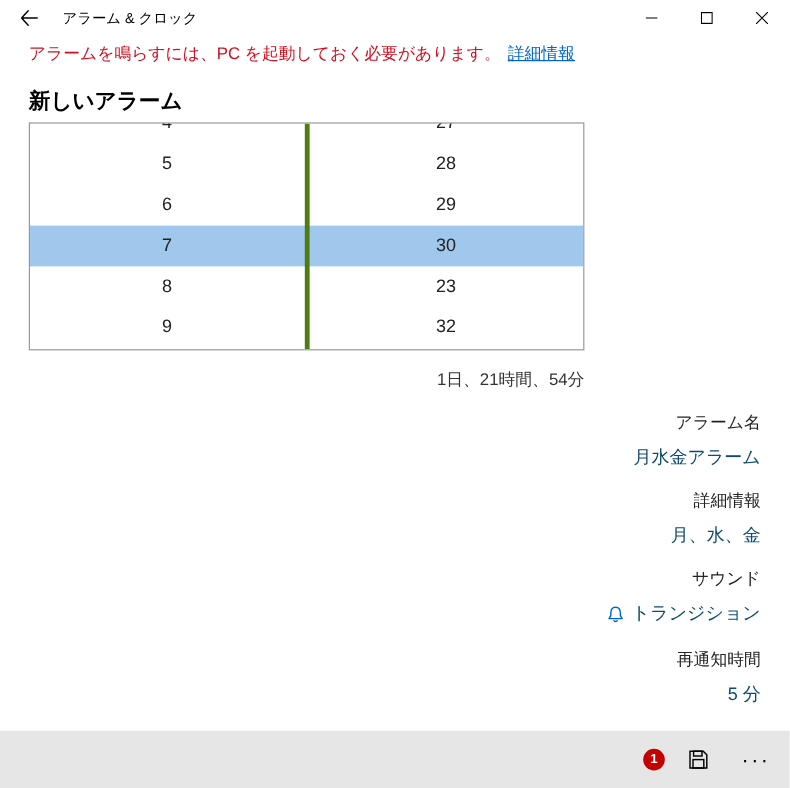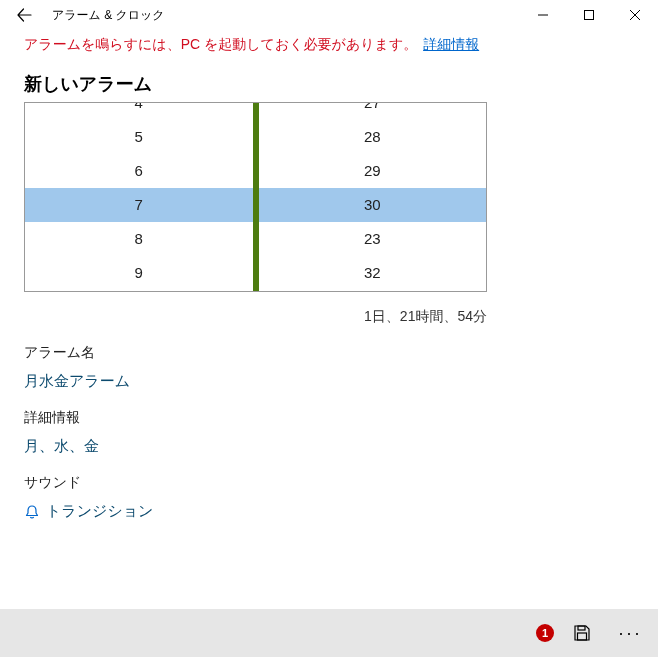--- a/index.html
+++ b/index.html
@@ -79,21 +79,21 @@
     width: 463px;
   }
   .tp-col {
     flex: 1;
     position: relative;
     display: flex;
     flex-direction: column;
     align-items: center;
   }
   .tp-col + .tp-col {
-    border-left: 6px solid #4d7c0f;
+    border-left: 4px solid #4d7c0f;
   }
   .tp-items {
     position: relative;
     width: 100%;
     text-align: center;
   }
   .tp-item {
     height: 34px;
     line-height: 34px;
     font-size: 15px;
@@ -115,20 +115,21 @@
     text-align: right;
     font-size: 14px;
     color: #333;
     margin-top: 16px;
     width: 463px;
   }
 
   
   .field {
     margin-top: 18px;
+    text-align: right;
   }
   .field-label {
     font-size: 14px;
     color: #222;
     margin-bottom: 10px;
   }
   .field-value {
     font-size: 15px;
     color: #0c4a6e;
     cursor: pointer;
@@ -258,20 +259,24 @@
     <div class="field-label">サウンド</div>
     <div class="field-value">
       <svg viewBox="0 0 16 16">
         <path d="M8 2 C5 2 4 4 4 7 L4 9 L2.5 11.5 H13.5 L12 9 L12 7 C12 4 11 2 8 2 Z" stroke="#0066cc" stroke-width="1.2" fill="none" stroke-linejoin="round"></path>
         <path d="M6.3 13 A2 2 0 0 0 9.7 13" stroke="#0066cc" stroke-width="1.2" fill="none"></path>
       </svg>
       <span>トランジション</span>
     </div>
   </div>
 
+  <div class="field">
+    <div class="field-label">再通知時間</div>
+    <div class="field-value">5 分</div>
+  </div>
 </div>
 
 <div class="cmdbar">
   <div class="badge">1</div>
   <div class="cmd-button">
     <svg viewBox="0 0 18 18" width="18" height="18">
       <path d="M2 2 H13 L16 5 V16 H2 Z" stroke="#000" stroke-width="1.2" fill="none"></path>
       <rect x="5" y="2" width="7" height="4" stroke="#000" stroke-width="1.2" fill="none"></rect>
       <rect x="4.5" y="9" width="9" height="7" stroke="#000" stroke-width="1.2" fill="none"></rect>
     </svg>

